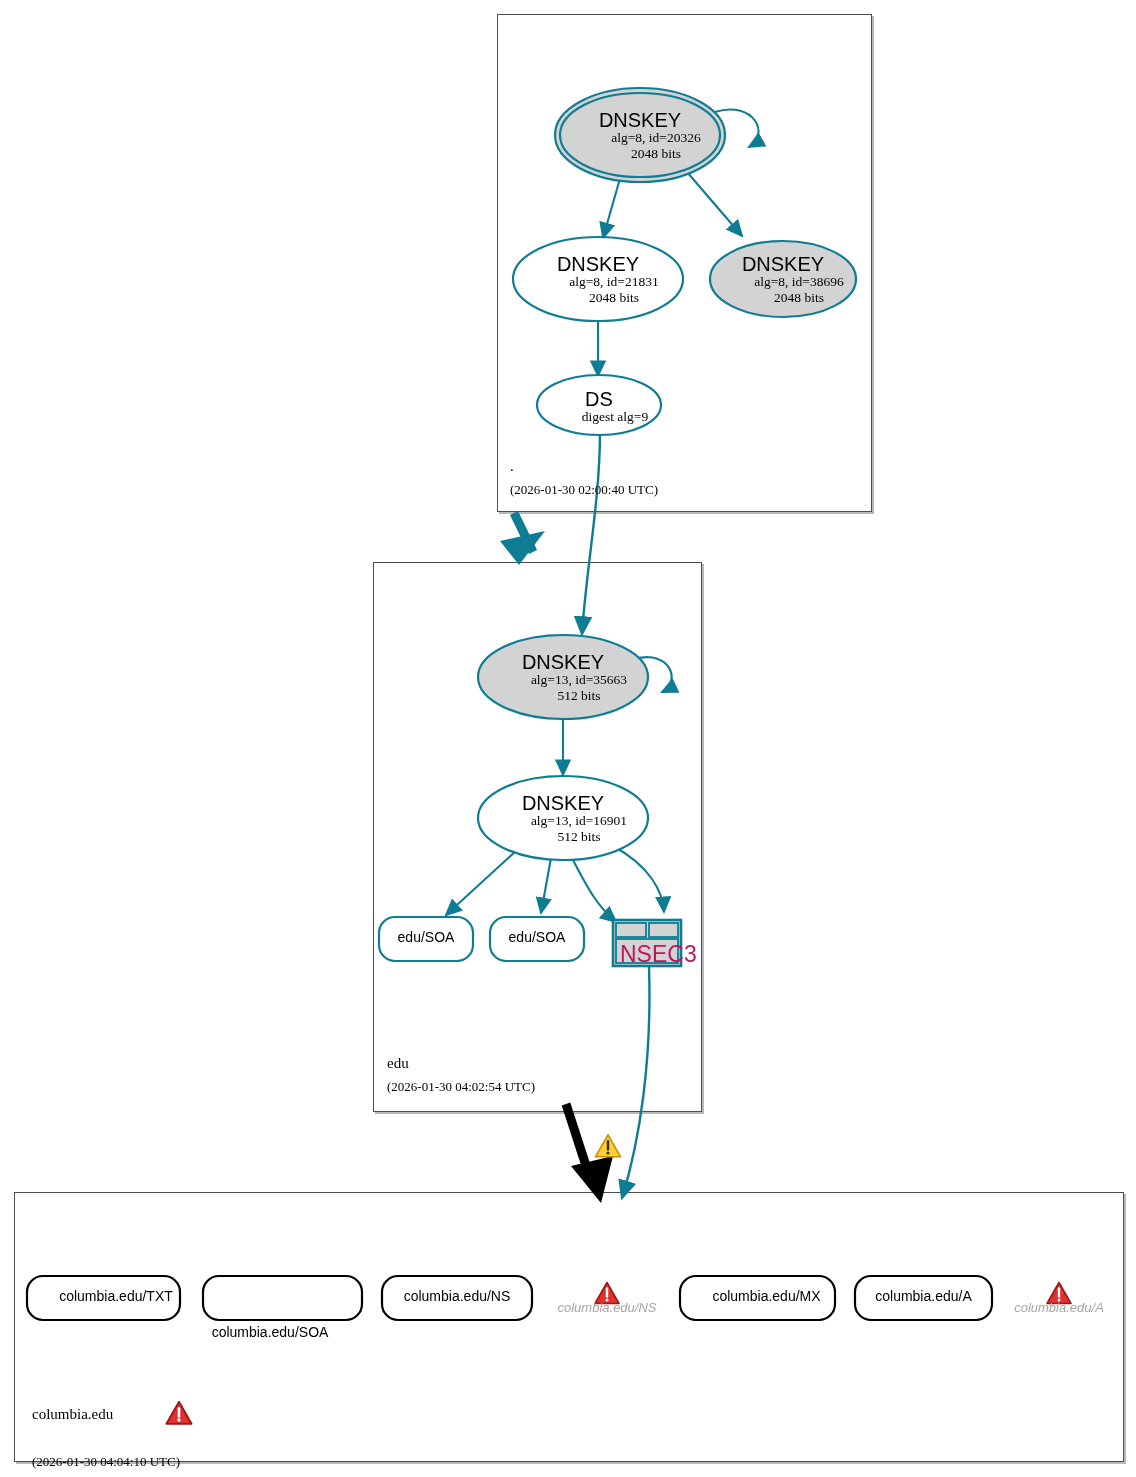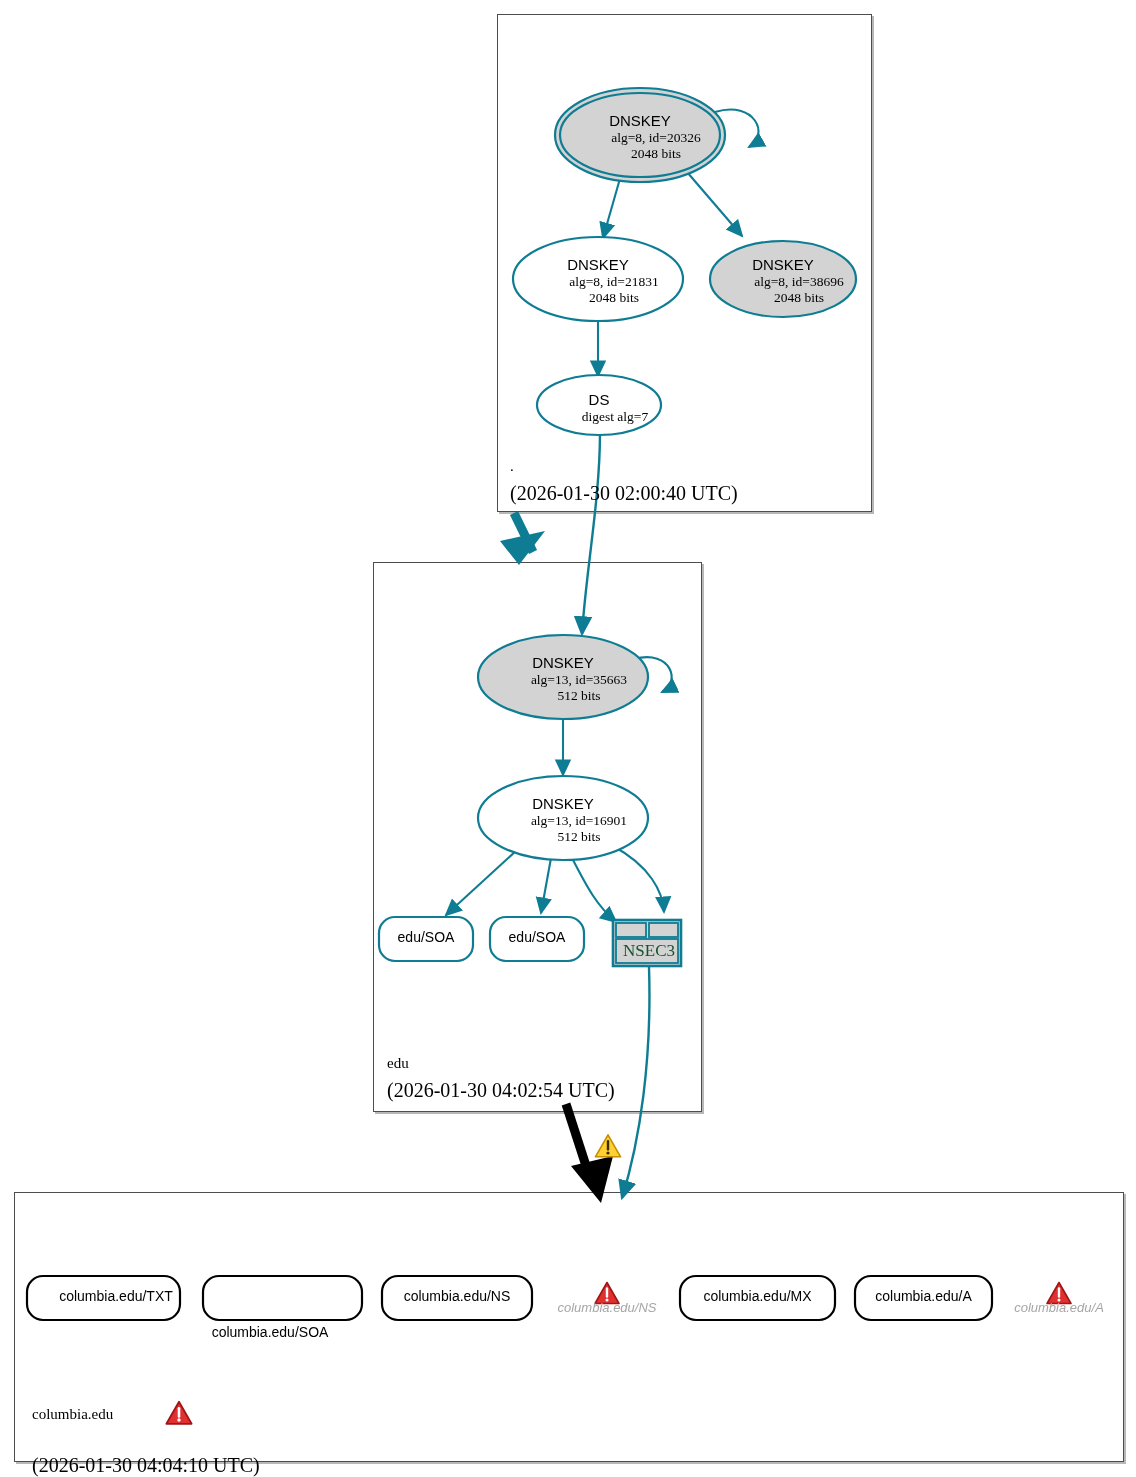--- a/index.html
+++ b/index.html
@@ -34,34 +34,34 @@
   .zone-label {
     position: absolute;
     font-family: "Liberation Serif", serif;
     font-size: 15px;
     color: #000000;
     white-space: nowrap;
   }
   .zone-date {
     position: absolute;
     font-family: "Liberation Serif", serif;
-    font-size: 20px;
+    font-size: 13px;
     color: #000000;
     white-space: nowrap;
   }
   
   .node-text {
     position: absolute;
     text-align: center;
     pointer-events: none;
     white-space: nowrap;
   }
   .nt-title {
     font-family: "Liberation Sans", sans-serif;
-    font-size: 15px;
+    font-size: 20px;
     color: #000000;
     line-height: 19px;
   }
   .nt-sub {
     font-family: "Liberation Serif", serif;
     font-size: 13.5px;
     color: #000000;
     line-height: 16px;
     padding-left: 32px;
   }
@@ -69,23 +69,23 @@
   .rr-label {
     position: absolute;
     font-family: "Liberation Sans", sans-serif;
     font-size: 14px;
     color: #000000;
     white-space: nowrap;
     text-align: center;
   }
   .nsec3-label {
     position: absolute;
-    font-family: Liberation Serif, serif;
-    font-size: 17px;
-    color: #14532d;
+    font-family: Liberation Sans, sans-serif;
+    font-size: 23px;
+    color: #be185d;
     white-space: nowrap;
   }
   .err-label {
     position: absolute;
     font-family: "Liberation Sans", sans-serif;
     font-style: italic;
     font-size: 13px;
     color: #a6a6a6;
     white-space: nowrap;
     text-align: center;
@@ -194,21 +194,21 @@
   </div>
 
   <div class="node-text" style="left:703px; top:255px; width:160px;">
     <div class="nt-title">DNSKEY</div>
     <div class="nt-sub">alg=8, id=38696</div>
     <div class="nt-sub">2048 bits</div>
   </div>
 
   <div class="node-text" style="left:519px; top:390px; width:160px;">
     <div class="nt-title">DS</div>
-    <div class="nt-sub">digest alg=7</div>
+    <div class="nt-sub">digest alg=9</div>
   </div>
 
   <div class="node-text" style="left:483px; top:653px; width:160px;">
     <div class="nt-title">DNSKEY</div>
     <div class="nt-sub">alg=13, id=35663</div>
     <div class="nt-sub">512 bits</div>
   </div>
 
   <div class="node-text" style="left:483px; top:794px; width:160px;">
     <div class="nt-title">DNSKEY</div>
@@ -217,21 +217,21 @@
   </div>
 
   <div class="rr-label" style="left:379px; top:929px; width:94px;">edu/SOA</div>
   <div class="rr-label" style="left:490px; top:929px; width:94px;">edu/SOA</div>
 
   <div class="nsec3-label" style="left:620px; top:941px; width:58px; text-align:center;">NSEC3</div>
 
   <div class="rr-label" style="left:27px; top:1288px; width:178px;">columbia.edu/TXT</div>
   <div class="rr-label" style="left:203px; top:1324px; width:134px;">columbia.edu/SOA</div>
   <div class="rr-label" style="left:382px; top:1288px; width:150px;">columbia.edu/NS</div>
-  <div class="rr-label" style="left:680px; top:1288px; width:155px;">columbia.edu/MX</div>
+  <div class="rr-label" style="left:680px; top:1288px; width:173px;">columbia.edu/MX</div>
   <div class="rr-label" style="left:855px; top:1288px; width:137px;">columbia.edu/A</div>
 
   <div class="icon-wrap" style="left:594px; top:1281px;">
     <svg width="26" height="24" viewBox="0 0 26 24">
       <path d="M13,1.5 L25,22.5 L1,22.5 Z" fill="#e03030" stroke="#a01515" stroke-width="1.6" stroke-linejoin="round"></path>
       <path d="M13,7.5 L13,15.5" stroke="#ffffff" stroke-width="2.4" stroke-linecap="round"></path>
       <circle cx="13" cy="19" r="1.5" fill="#ffffff"></circle>
     </svg>
   </div>
   <div class="err-label" style="left:542px; top:1300px; width:130px;">columbia.edu/NS</div>

